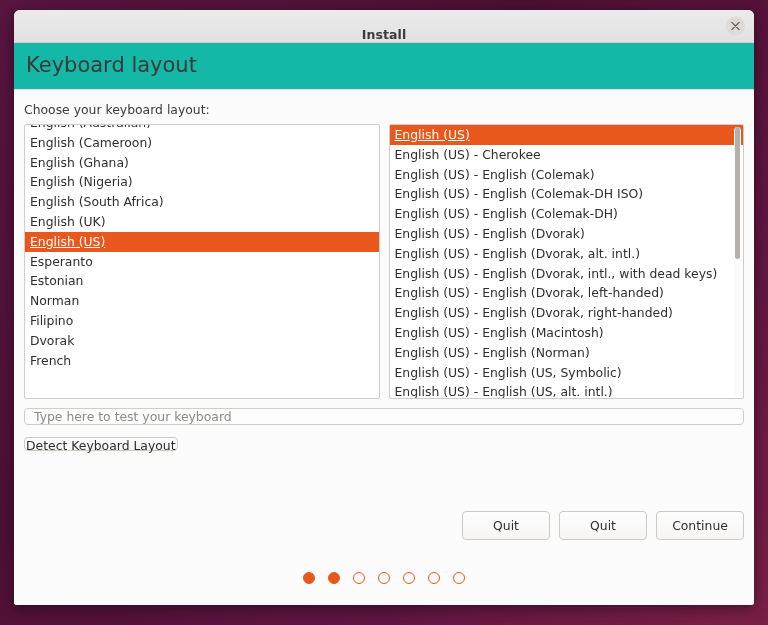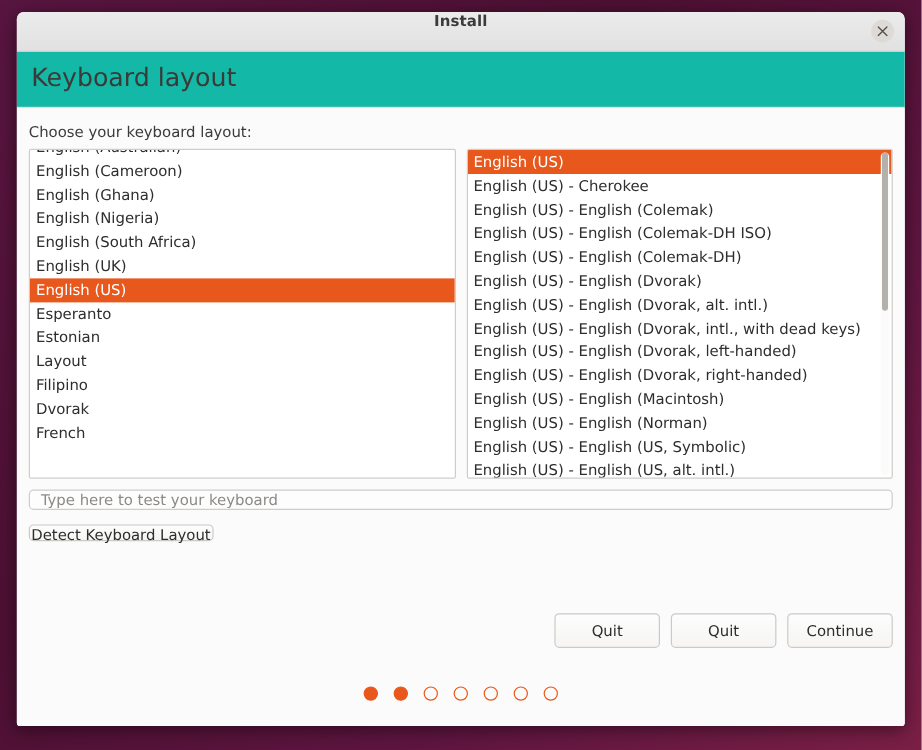--- a/index.html
+++ b/index.html
@@ -26,21 +26,21 @@
     flex-direction: column;
   }
   
   #titlebar {
     height: 33px;
     flex: 0 0 33px;
     background: linear-gradient(to bottom, #ebebeb 0%, #e6e6e6 55%, #e1e1e1 100%);
     border-bottom: 1px solid #d2d0cd;
     position: relative;
     display: flex;
-    align-items: flex-start;
+    align-items: flex-end;
     justify-content: center;
   }
   #title-text {
     font-size: 12.5px;
     font-weight: bold;
     color: #3b3b3b;
     letter-spacing: 0.1px;
   }
   #close-btn {
     position: absolute;
@@ -109,20 +109,21 @@
     font-size: 12.4px;
     color: #2e2e2e;
     padding: 0 5px;
     white-space: nowrap;
     overflow: hidden;
     cursor: default;
   }
   .list-row.selected {
     background: #e8581c;
     color: #ffffff;
+    text-decoration: underline;
   }
   
   #right-scrollbar {
     position: absolute;
     top: 2px; right: 2px; bottom: 2px;
     width: 7px;
     background: #fbfbfb;
     border-radius: 4px;
   }
   #right-scrollthumb {
@@ -220,21 +221,21 @@
         <div class="listinner">
             <div class="list-row">English (Australian)</div>
             <div class="list-row">English (Cameroon)</div>
             <div class="list-row">English (Ghana)</div>
             <div class="list-row">English (Nigeria)</div>
             <div class="list-row">English (South Africa)</div>
             <div class="list-row">English (UK)</div>
             <div class="list-row selected">English (US)</div>
             <div class="list-row">Esperanto</div>
             <div class="list-row">Estonian</div>
-            <div class="list-row">Layout</div>
+            <div class="list-row">Norman</div>
             <div class="list-row">Filipino</div>
             <div class="list-row">Dvorak</div>
             <div class="list-row">French</div>
           </div>
       </div>
 
       <div class="listbox" id="right-list">
         <div class="listinner">
             <div class="list-row selected">English (US)</div>
             <div class="list-row">English (US) - Cherokee</div>

